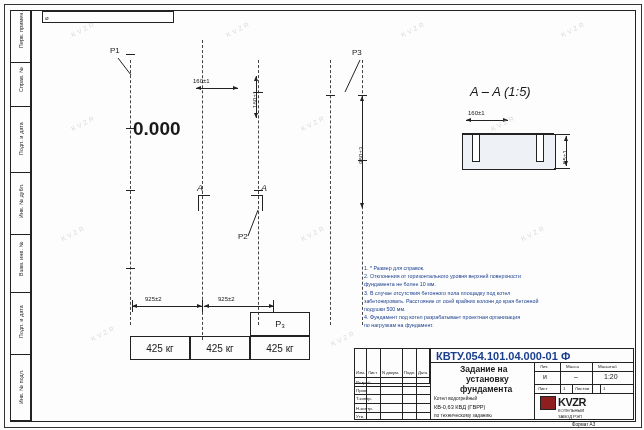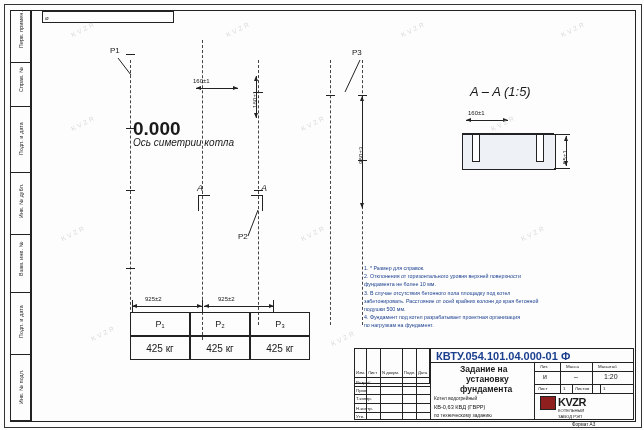--- a/index.html
+++ b/index.html
@@ -92,21 +92,20 @@
   <div class="arrowU" style="left:253.5px;top:76px;"></div>
   <div class="arrowD" style="left:253.5px;top:113px;"></div>
   <div class="vtext" style="left:252px;top:108px;font-size:6px;">160±1</div>
 
   <div class="vdim" style="left:362px;top:96px;height:112px;"></div>
   <div class="arrowU" style="left:359.5px;top:96px;"></div>
   <div class="arrowD" style="left:359.5px;top:203px;"></div>
   <div class="vtext" style="left:358px;top:164px;font-size:6px;">960±3</div>
 
   <div class="t" style="left:133px;top:118px;font-size:19px;font-weight:bold;">0.000</div>
-  <div class="t" style="left:133px;top:137px;font-size:10px;font-style:italic;">Ось симетрии котла</div>
 
   <div class="t" style="left:197px;top:183px;font-size:9px;font-style:italic;">A</div>
   <div class="t" style="left:261px;top:183px;font-size:9px;font-style:italic;">A</div>
   <div class="ln" style="left:198px;top:195px;width:1px;height:16px;"></div>
   <div class="ln" style="left:262px;top:195px;width:1px;height:16px;"></div>
   <div class="ln" style="left:198px;top:195px;width:12px;height:1px;"></div>
   <div class="ln" style="left:251px;top:195px;width:12px;height:1px;"></div>
 
   <div class="dimline" style="left:132px;top:306px;width:70px;"></div>
   <div class="arrowL" style="left:132px;top:303.5px;"></div>
@@ -134,22 +133,20 @@
   <div style="position:absolute;left:536px;top:134px;width:6px;height:26px;border:1px solid #222;background:#ffffff;"></div>
   <div class="ln" style="left:462px;top:133px;width:92px;height:1.6px;"></div>
 
   <div class="vdim" style="left:566px;top:136px;height:30px;"></div>
   <div class="arrowU" style="left:563.5px;top:136px;"></div>
   <div class="arrowD" style="left:563.5px;top:161px;"></div>
   <div class="vtext" style="left:562px;top:164px;font-size:6px;">55±1</div>
   <div class="ln" style="left:554px;top:134px;width:16px;height:1px;"></div>
   <div class="ln" style="left:554px;top:168px;width:16px;height:1px;"></div>
 
-  <div class="tblcell" style="left:130px;top:312px;width:60px;height:24px;">P₁</div>
-  <div class="tblcell" style="left:190px;top:312px;width:60px;height:24px;">P₂</div>
   <div class="tblcell" style="left:250px;top:312px;width:60px;height:24px;">P₃</div>
   <div class="tblcell" style="left:130px;top:336px;width:60px;height:24px;font-size:10px;">425 кг</div>
   <div class="tblcell" style="left:190px;top:336px;width:60px;height:24px;font-size:10px;">425 кг</div>
   <div class="tblcell" style="left:250px;top:336px;width:60px;height:24px;font-size:10px;">425 кг</div>
 
   <div class="notes" style="left:364px;top:264px;width:262px;">1. * Размер для справок.
 2. Отклонения от горизонтального уровня верхней поверхности
 фундамента не более 10 мм.
 3. В случае отсутствия бетонного пола площадку под котел
 забетонировать. Расстояние от осей крайних колонн до края бетонной

